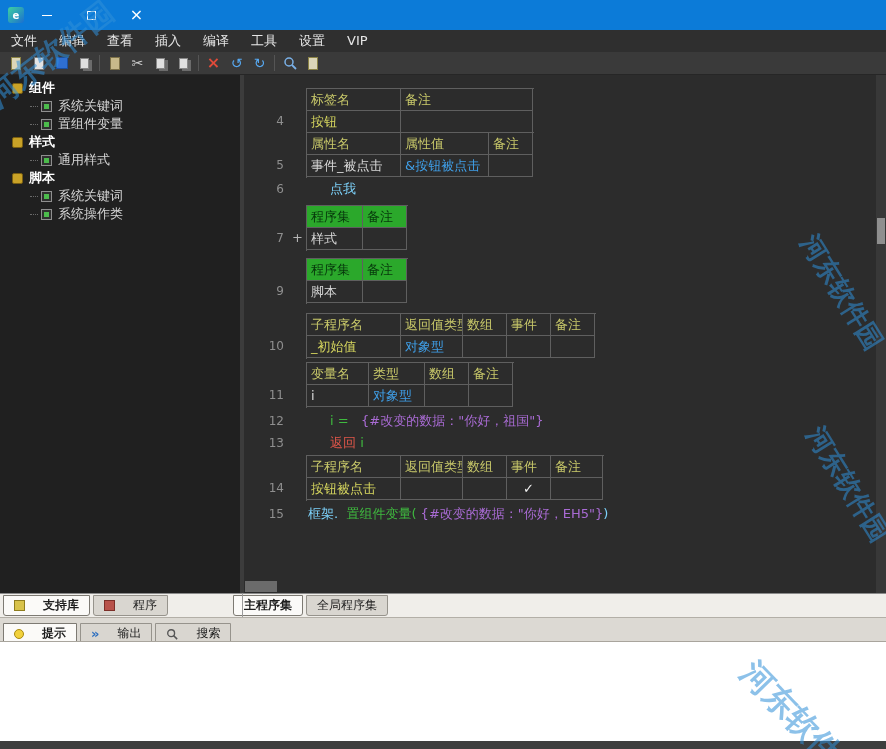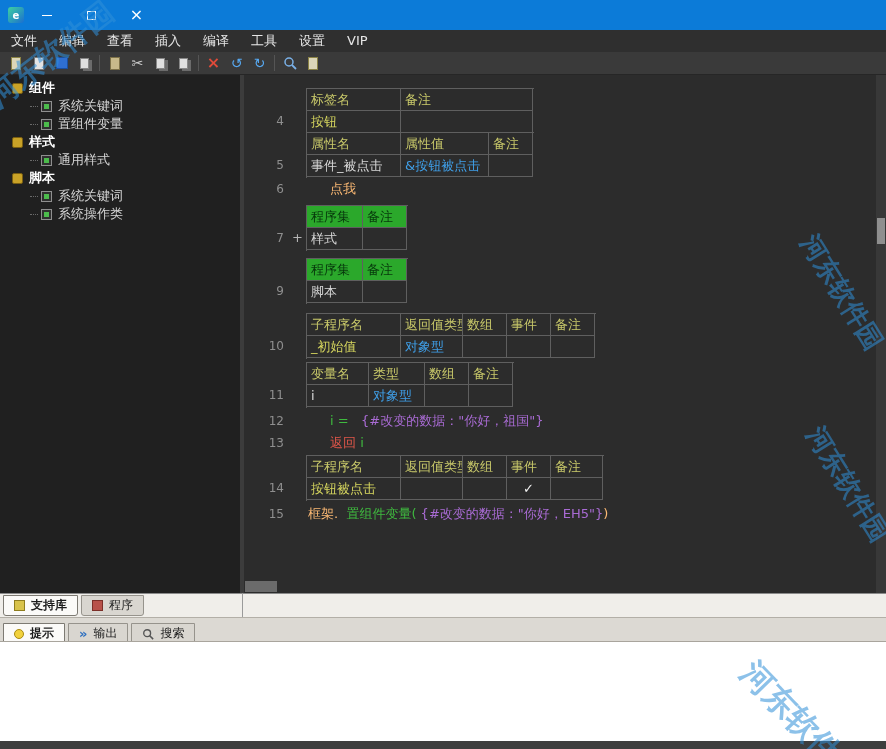--- a/index.html
+++ b/index.html
@@ -58,27 +58,27 @@
   .fold { position:absolute; color:#b5b5b5; font-size:13px; height:16px; line-height:16px; }
   .tbl { position:absolute; display:grid; grid-auto-rows:22px; border-top:1px solid #5f5f5f; border-left:1px solid #5f5f5f; }
   .cell { border-right:1px solid #5f5f5f; border-bottom:1px solid #5f5f5f; padding:0 4px; font-size:13px; line-height:21px;
           color:#d8d8d8; white-space:nowrap; overflow:hidden; }
   .cell.hdr  { color:#c9c96a; }
   .cell.yel  { color:#d6d65e; }
   .cell.cyan { color:#3f9fe8; }
   .cell.grn  { background:#2ba82b; color:#07380c; }
   .cell.ctr  { text-align:center; color:#f0f0f0; }
   .codeline { position:absolute; font-size:13px; height:20px; line-height:20px; white-space:pre; }
-  .cg { color:#3fba3f; } .cp { color:#a96bd4; } .cr { color:#e0564a; } .cw { color:#fdba74; }
+  .cg { color:#3fba3f; } .cp { color:#a96bd4; } .cr { color:#e0564a; } .cw { color:#7dd3fc; }
 
   
   .btrow1 { left:0; top:593px; width:886px; height:24px; background:#f0eeea; border-top:1px solid #8a8a8a; display:flex; align-items:center; }
   .btrow2 { left:0; top:617px; width:886px; height:32px; background:#dcd9d3; border-top:1px solid #b3afa7; display:flex; align-items:center; }
   .bdiv { position:absolute; left:242px; top:593px; width:1px; height:24px; background:#9a9a9a; }
-  .tab { display:inline-flex; align-items:center; gap:6px; height:21px; padding:0 10px; margin-left:3px;
+  .tab { display:inline-flex; align-items:center; gap:18px; height:21px; padding:0 10px; margin-left:3px;
          font-size:12px; color:#1d1d1d; border:1px solid #96938c; border-radius:0 0 3px 3px; background:#d9d6d0; }
   .tab.active { background:#fbfaf8; border-color:#7d7a73; font-weight:bold; }
   .tgrp-right { margin-left:62px; display:flex; }
   .ti-lib { width:11px; height:11px; background:#d8c24a; border:1px solid #8f7d1e; }
   .ti-prog{ width:11px; height:11px; background:#b8524a; border:1px solid #7c2f28; }
   .ti-bulb{ width:10px; height:10px; border-radius:50%; background:#f2d13c; border:1px solid #a88a10; }
   .ti-out { color:#2d6fc0; font-weight:bold; font-size:13px; line-height:12px; }
 
   .panel { left:0; top:641px; width:886px; height:100px; background:#ffffff; border-top:1px solid #a9a59d; }
   .bstrip { left:0; top:741px; width:886px; height:8px; background:#3e3e3e; }
@@ -299,20 +299,28 @@
 
   <div class="abs btrow1">
     <div class="tab active">
         <span class="ti-lib"></span>
         <span>支持库</span>
       </div>
     <div class="tab">
         <span class="ti-prog"></span>
         <span>程序</span>
       </div>
+    <div class="tgrp-right">
+      <div class="tab active">
+          <span>主程序集</span>
+        </div>
+      <div class="tab">
+          <span>全局程序集</span>
+        </div>
+    </div>
   </div>
   <div class="bdiv"></div>
 
   <div class="abs btrow2">
     <div class="tab active">
         <span class="ti-bulb"></span>
         <span>提示</span>
       </div>
     <div class="tab">
         <span class="ti-out">»</span>

